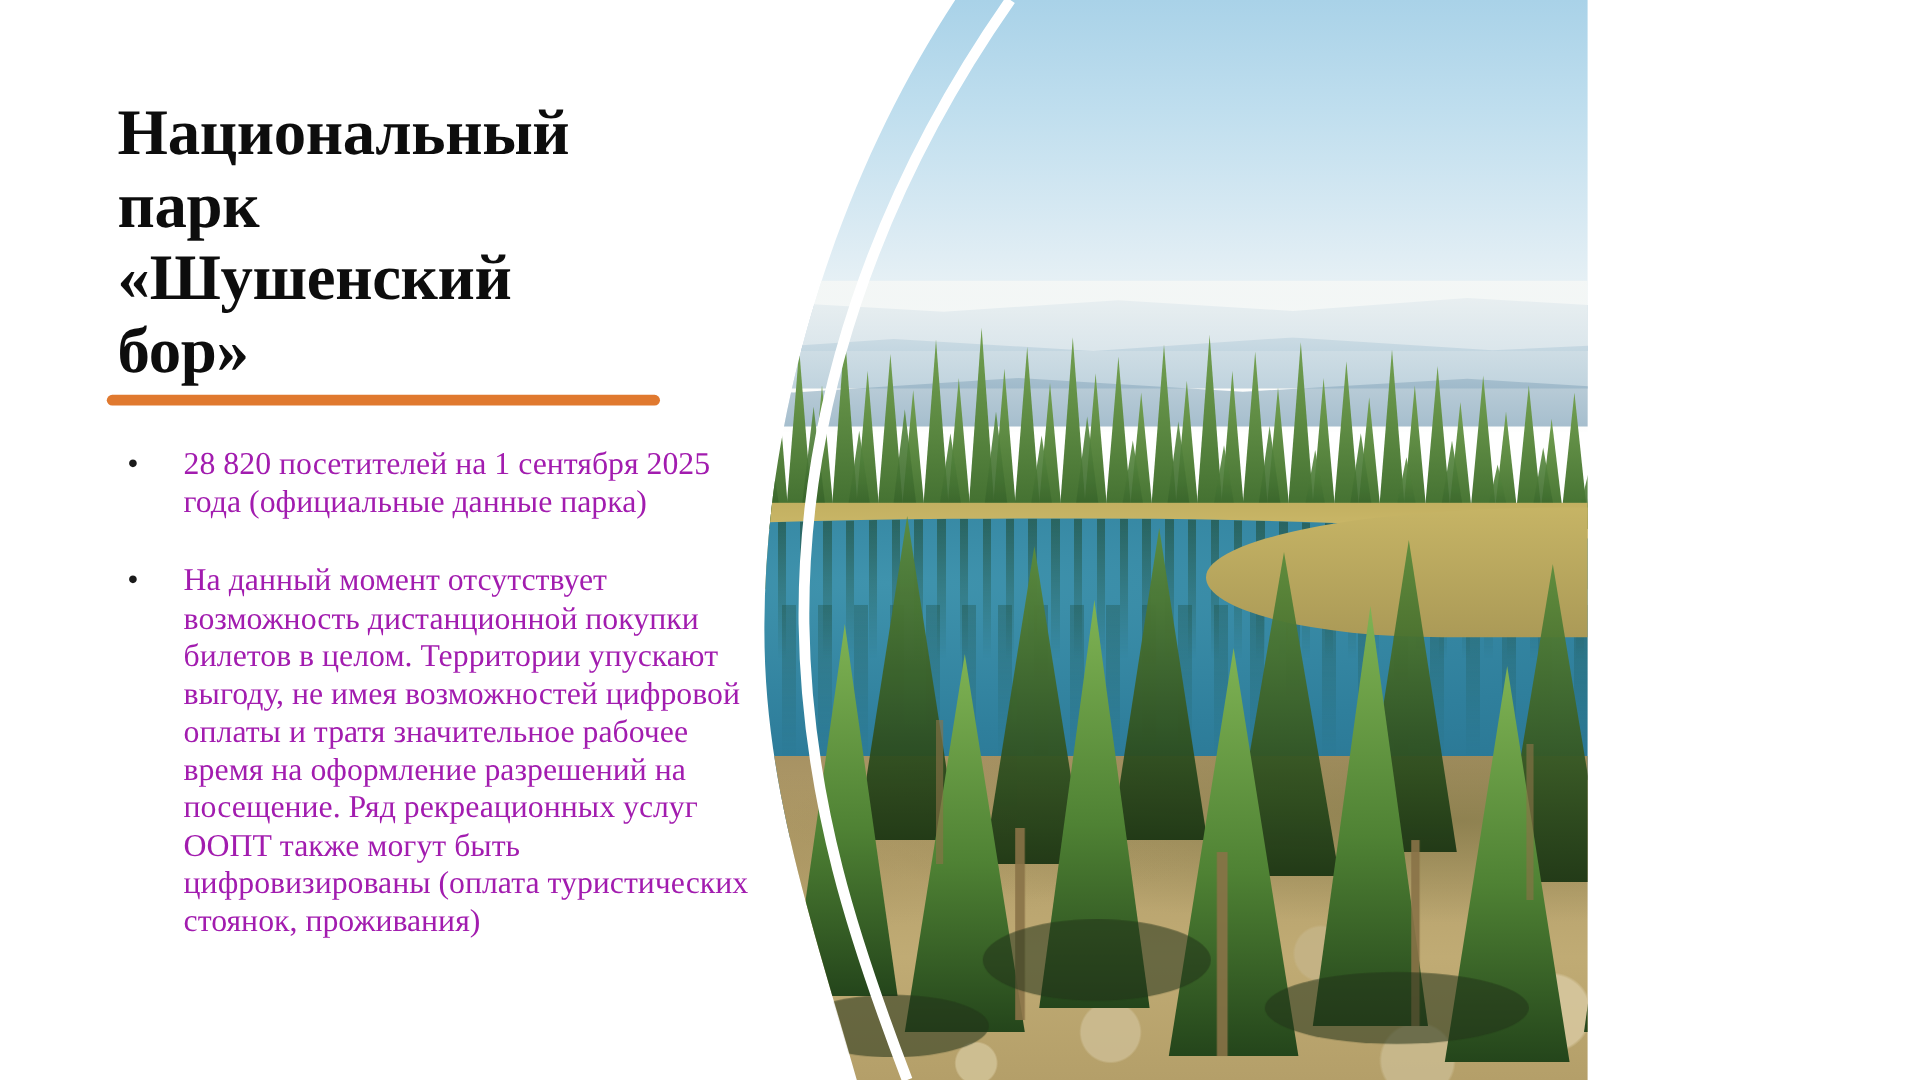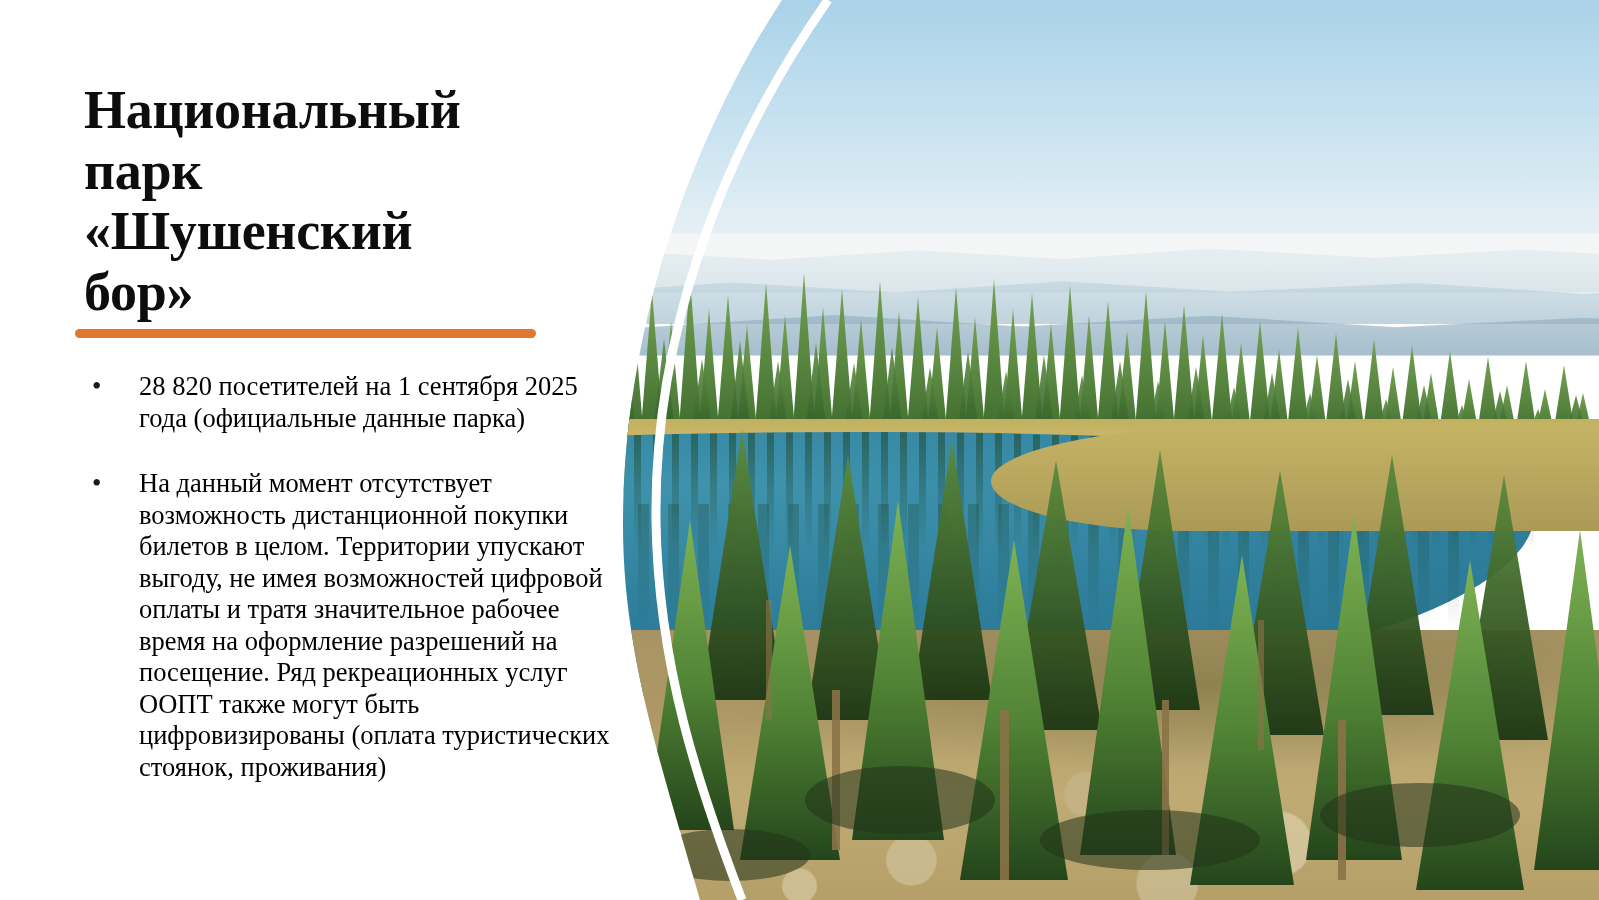--- a/index.html
+++ b/index.html
@@ -1,18 +1,18 @@
 <!DOCTYPE html>
 <html><head>
 <meta charset="utf-8">
 <title>Slide</title>
 <style>
   html,body{margin:0;padding:0;background:#ffffff;}
   body{width:1599px;height:900px;overflow:hidden;font-family:"Liberation Serif",serif;}
-  #slide{position:relative;width:1599px;height:900px;background:#ffffff;overflow:hidden;}
+  #slide{position:relative;width:1309px;height:900px;background:#ffffff;overflow:hidden;margin-left:14px;}
 
   
   #text-col{position:absolute;left:0;top:0;width:630px;height:900px;}
 
   #slide-title{
     position:absolute;left:84px;top:44px;width:520px;
     font-family:"Liberation Serif",serif;
     font-weight:700;font-size:54px;line-height:1.12;
     color:#0d0d0d;letter-spacing:-0.3px;
     white-space:pre-line;
@@ -24,21 +24,21 @@
   }
 
   #bullets{position:absolute;left:75px;top:371px;width:545px;}
   .bullet{position:relative;display:flex;margin-bottom:34px;}
   .bullet-dot{
     flex:0 0 auto;width:47px;text-align:left;padding-left:17px;
     font-size:27px;line-height:31.5px;color:#1a1a1a;
   }
   .bullet-text{
     flex:1 1 auto;font-size:26.5px;line-height:31.5px;
-    color:#000000;font-family:"Liberation Serif",serif;
+    color:#a21caf;font-family:"Liberation Serif",serif;
     text-align:left;
   }
 
   
   #photo-wrap{
     position:absolute;left:0;top:0;width:1599px;height:900px;
     pointer-events:none;
   }
 
   

